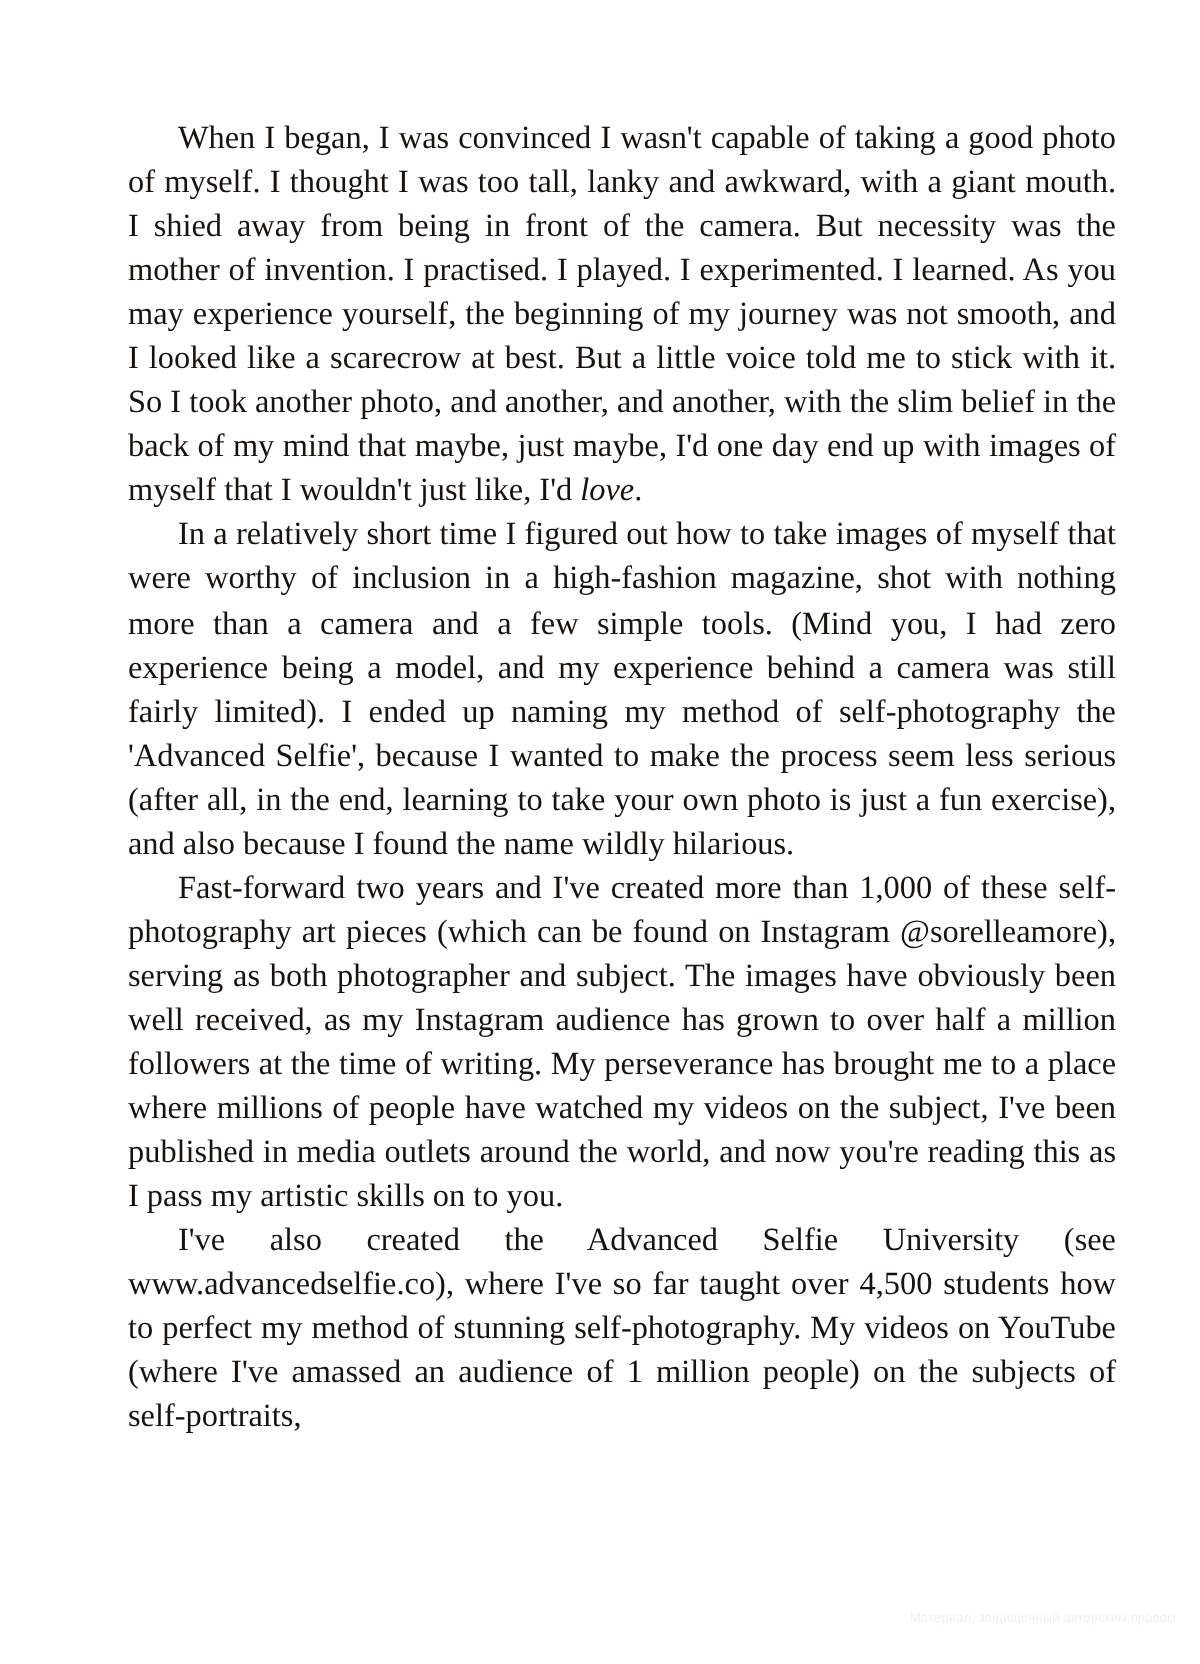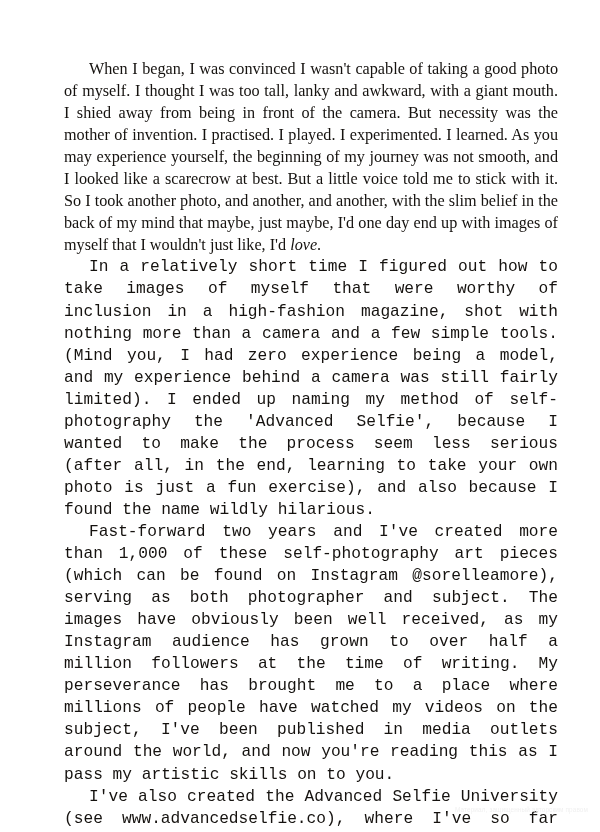--- a/index.html
+++ b/index.html
@@ -28,21 +28,20 @@
     line-height: 22.05px;
     color: #15120f;
     text-align: justify;
     text-justify: inter-word;
     text-indent: 25px;
     -webkit-font-smoothing: antialiased;
     hyphens: none;
   }
   .para + .para {
     margin-top: 0;
-    font-family: Liberation Mono, monospace;
   }
   .para em {
     font-style: italic;
   }
   .watermark {
     position: absolute;
     left: 455px;
     top: 806px;
     width: 120px;
     font-family: "Liberation Sans", "DejaVu Sans", sans-serif;

